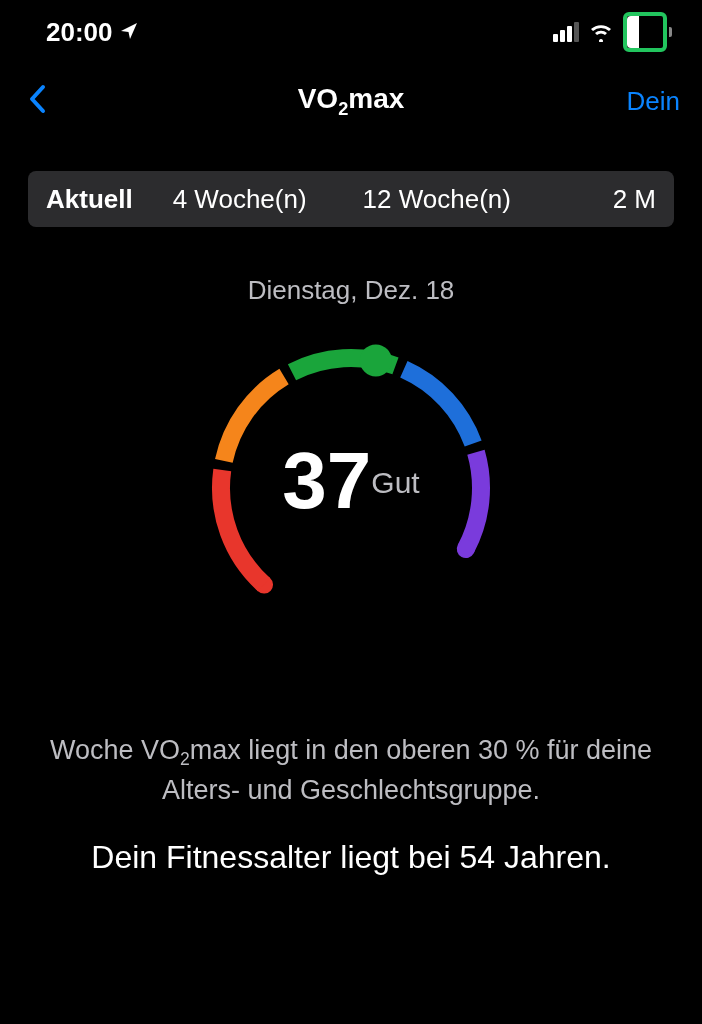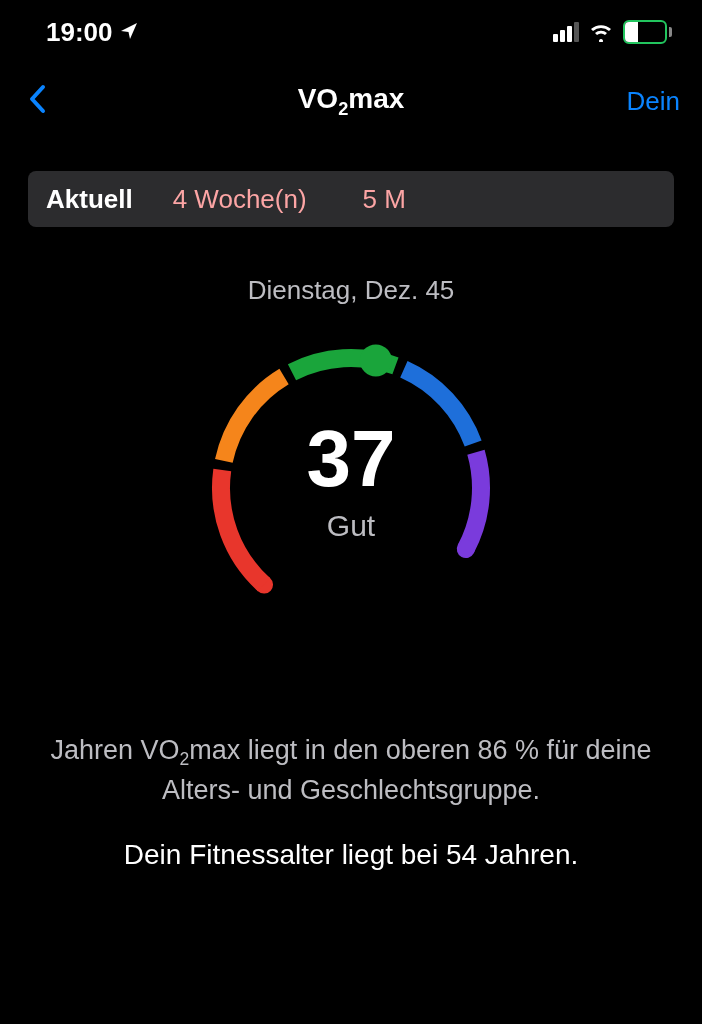--- a/index.html
+++ b/index.html
@@ -43,64 +43,64 @@
     }
     .signal-bars span:nth-child(1){height:8px}
     .signal-bars span:nth-child(2){height:12px}
     .signal-bars span:nth-child(3){height:16px}
     .signal-bars span:nth-child(4){height:20px;background:#555}
     .wifi-icon svg { display:block }
     .battery {
       display:flex;align-items:center;gap:2px;
     }
     .battery-body{
-      width:44px;height:24px;border:2px solid #22c55e;border-radius:6px;position:relative;display:flex;
+      width:44px;height:40px;border:4px solid #22c55e;border-radius:6px;position:relative;display:flex;
     }
     .battery-fill{
       height:100%;background:#fff;border-radius:4px 0 0 4px;width:32%;
     }
     .battery-text{
       position:absolute;left:0;right:0;text-align:center;font-size:15px;font-weight:600;color:#000;mix-blend-mode:difference;
     }
     .battery-tip{width:3px;height:10px;background:#888;border-radius:0 2px 2px 0}
     .nav-bar{
       display:flex;align-items:center;justify-content:space-between;padding:24px 22px 14px 22px;
     }
     .back-chevron{color:#0a84ff;font-size:34px;font-weight:400;line-height:1;padding:4px 6px}
     .nav-title{font-size:28px;font-weight:700;position:absolute;left:0;right:0;text-align:center;pointer-events:none}
     .nav-title sub{font-size:0.65em;vertical-align:sub}
     .help-link{color:#0a84ff;font-size:26px;font-weight:400}
     .segmented{
       display:flex;background:#2c2c2e;border-radius:8px;margin:34px 28px 0 28px;height:56px;align-items:center;padding:0 18px;
     }
-    .seg-item{flex:0 0 auto;font-size:26px;color:#fca5a5;font-weight:400;white-space:nowrap}
+    .seg-item{flex:0 0 auto;font-size:26px;color:#ffffff;font-weight:400;white-space:nowrap}
     .seg-item.active{color:#fff;font-weight:700}
     .seg-item:nth-child(1){margin-right:40px}
     .seg-item:nth-child(2){margin-right:56px}
     .seg-item:nth-child(3){margin-right:56px}
     .seg-item:nth-child(4){margin-left:auto}
     .date-label{text-align:center;font-size:26px;color:#bdbdc2;margin-top:48px}
     .gauge-wrap{display:flex;justify-content:center;margin-top:22px;position:relative}
-    .gauge-center{position:absolute;top:0;left:0;right:0;bottom:0;display:flex;flex-direction:column;align-items:center;justify-content:center}
+    .gauge-center{position:absolute;top:0;left:0;right:0;bottom:0;display:flex;flex-direction:row;align-items:center;justify-content:center}
     .gauge-value{font-size:80px;font-weight:600;line-height:1;margin-top:6px}
     .gauge-status{font-size:30px;color:#bdbdc2;margin-top:10px}
     .description{
       margin:104px 30px 0 30px;text-align:center;font-size:27px;line-height:1.38;color:#bdbdc2;font-weight:400;
     }
     .description sub{font-size:0.65em;vertical-align:sub}
     .fitness-age{
-      margin:30px 30px 0 30px;text-align:center;font-size:28px;color:#fff;font-weight:400;
+      margin:30px 30px 0 30px;text-align:center;font-size:32px;color:#fff;font-weight:400;
     }
   </style>
 </head>
 <body>
 
 <div class="status-bar">
   <div class="status-left">
-    <span>19:00</span>
+    <span>20:00</span>
     <span>
       <svg width="20" height="20" viewBox="0 0 20 20">
           <path d="M2 10 L18 2 L11 18 L9.5 11 Z" fill="#fff"></path>
         </svg>
     </span>
   </div>
   <div class="status-right">
     <div class="signal-bars">
       <span></span>
         <span></span>
@@ -130,39 +130,40 @@
   </div>
   <div class="nav-title">
     <span>VO</span><sub>2</sub><span>max</span>
   </div>
   <div class="help-link">Dein</div>
 </div>
 
 <div class="segmented">
   <div class="seg-item active">Aktuell</div>
   <div class="seg-item">4 Woche(n)</div>
-  <div class="seg-item">5 M</div>
+  <div class="seg-item">12 Woche(n)</div>
+  <div class="seg-item">2 M</div>
 </div>
 
-<div class="date-label">Dienstag, Dez. 45</div>
+<div class="date-label">Dienstag, Dez. 18</div>
 
 <div class="gauge-wrap">
   <svg id="gauge-svg" width="330" height="300" viewBox="0 0 330 300">
       <path d="M 78.01302117334843 256.60882731206124 A 130 130 0 0 1 77.84453953535612 256.4568593268301" stroke="#E8362C" stroke-width="18" fill="none" stroke-linecap="round"></path>
       <path d="M 78.01302117334843 256.60882731206124 A 130 130 0 0 1 36.26515106359588 141.9074968751915" stroke="#E8362C" stroke-width="18" fill="none" stroke-linecap="butt"></path>
       <path d="M 37.84081190460526 132.97148019369132 A 130 130 0 0 1 98.04505026169292 48.56825090872543" stroke="#F5851B" stroke-width="18" fill="none" stroke-linecap="butt"></path>
       <path d="M 105.9812350338589 44.16915185551218 A 130 130 0 0 1 209.46261863233687 37.839959297831896" stroke="#1AA53B" stroke-width="18" fill="none" stroke-linecap="butt"></path>
       <path d="M 217.87576359985405 41.239090506461906 A 130 130 0 0 1 287.1600407021681 115.53738136766307" stroke="#1E6FDA" stroke-width="18" fill="none" stroke-linecap="butt"></path>
       <path d="M 289.9640204719814 124.16714374379004 A 130 130 0 0 1 279.78318707166056 221.03130316216576" stroke="#7A3BDC" stroke-width="18" fill="none" stroke-linecap="butt"></path>
       <path d="M 279.8895319115302 220.8308758538745 A 130 130 0 0 1 279.78318707166056 221.03130316216576" stroke="#7A3BDC" stroke-width="18" fill="none" stroke-linecap="round"></path>
       <circle cx="189.80516939895074" cy="32.38846615180367" r="16" fill="#1AA53B"></circle>
     </svg>
   <div class="gauge-center">
     <div class="gauge-value">37</div>
     <div class="gauge-status">Gut</div>
   </div>
 </div>
 
 <div class="description">
-  <span>Jahren VO</span><sub>2</sub><span>max liegt in den oberen 86 % für deine Alters- und Geschlechtsgruppe.</span>
+  <span>Woche VO</span><sub>2</sub><span>max liegt in den oberen 30 % für deine Alters- und Geschlechtsgruppe.</span>
 </div>
 
 <div class="fitness-age">Dein Fitnessalter liegt bei 54 Jahren.</div>
 
 </body></html>

